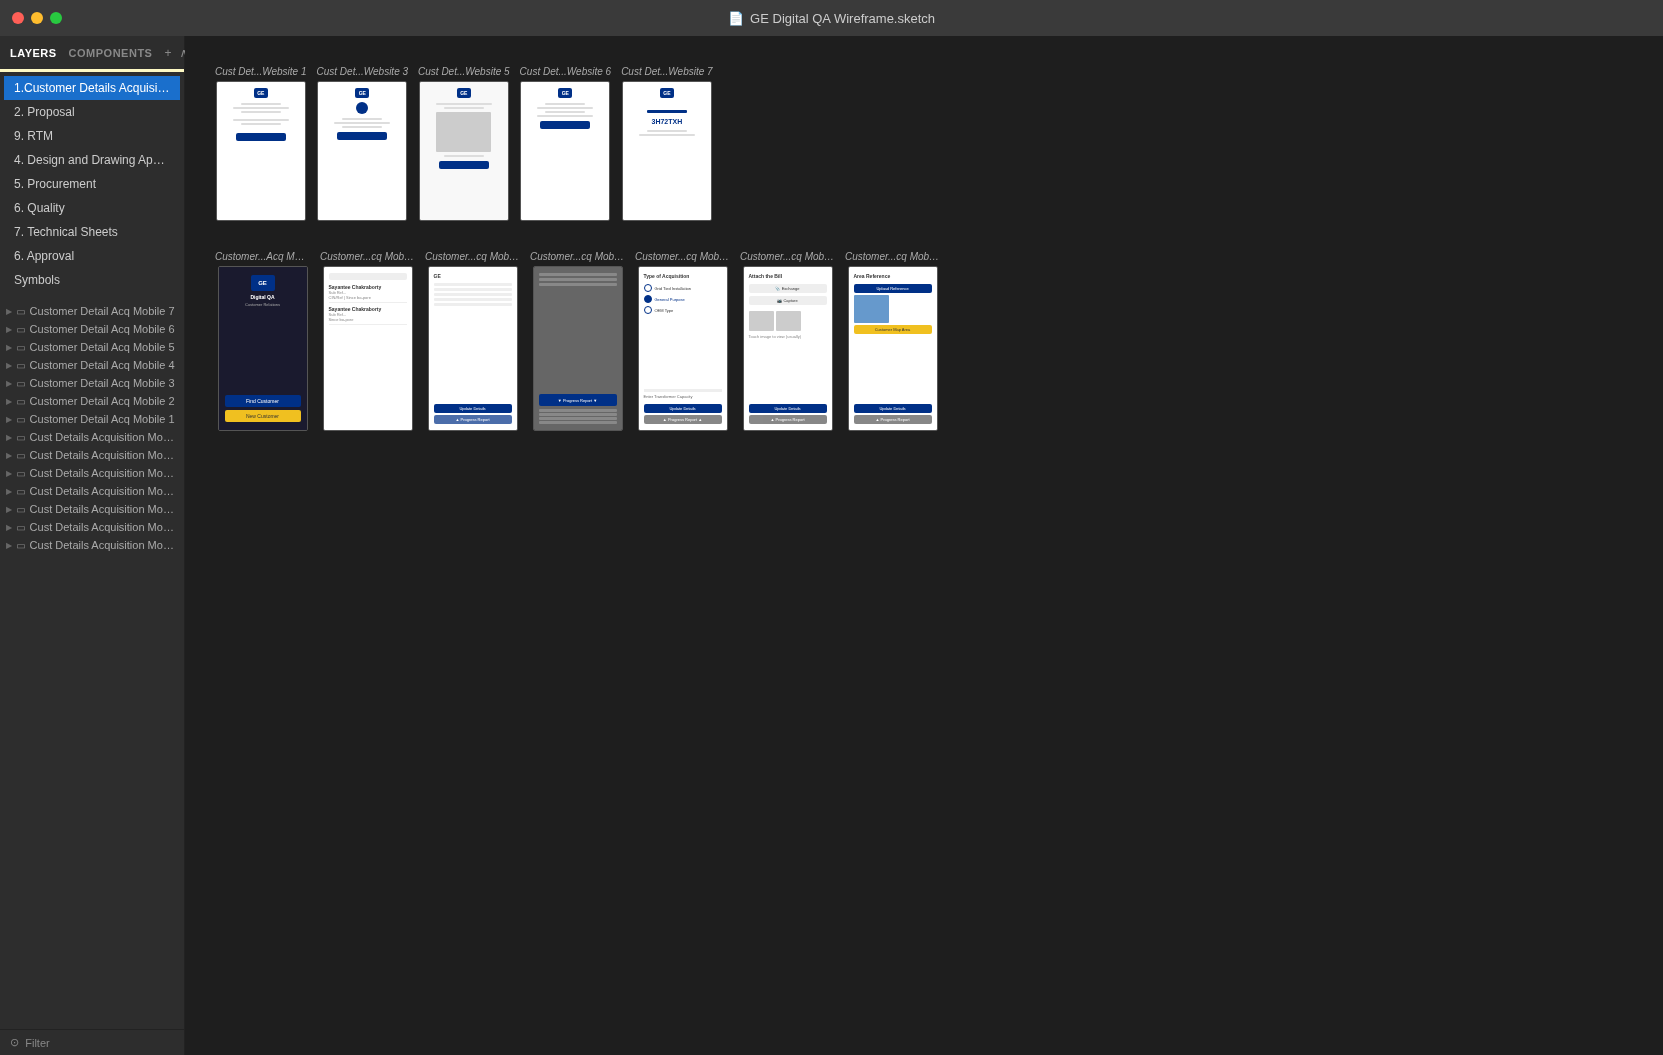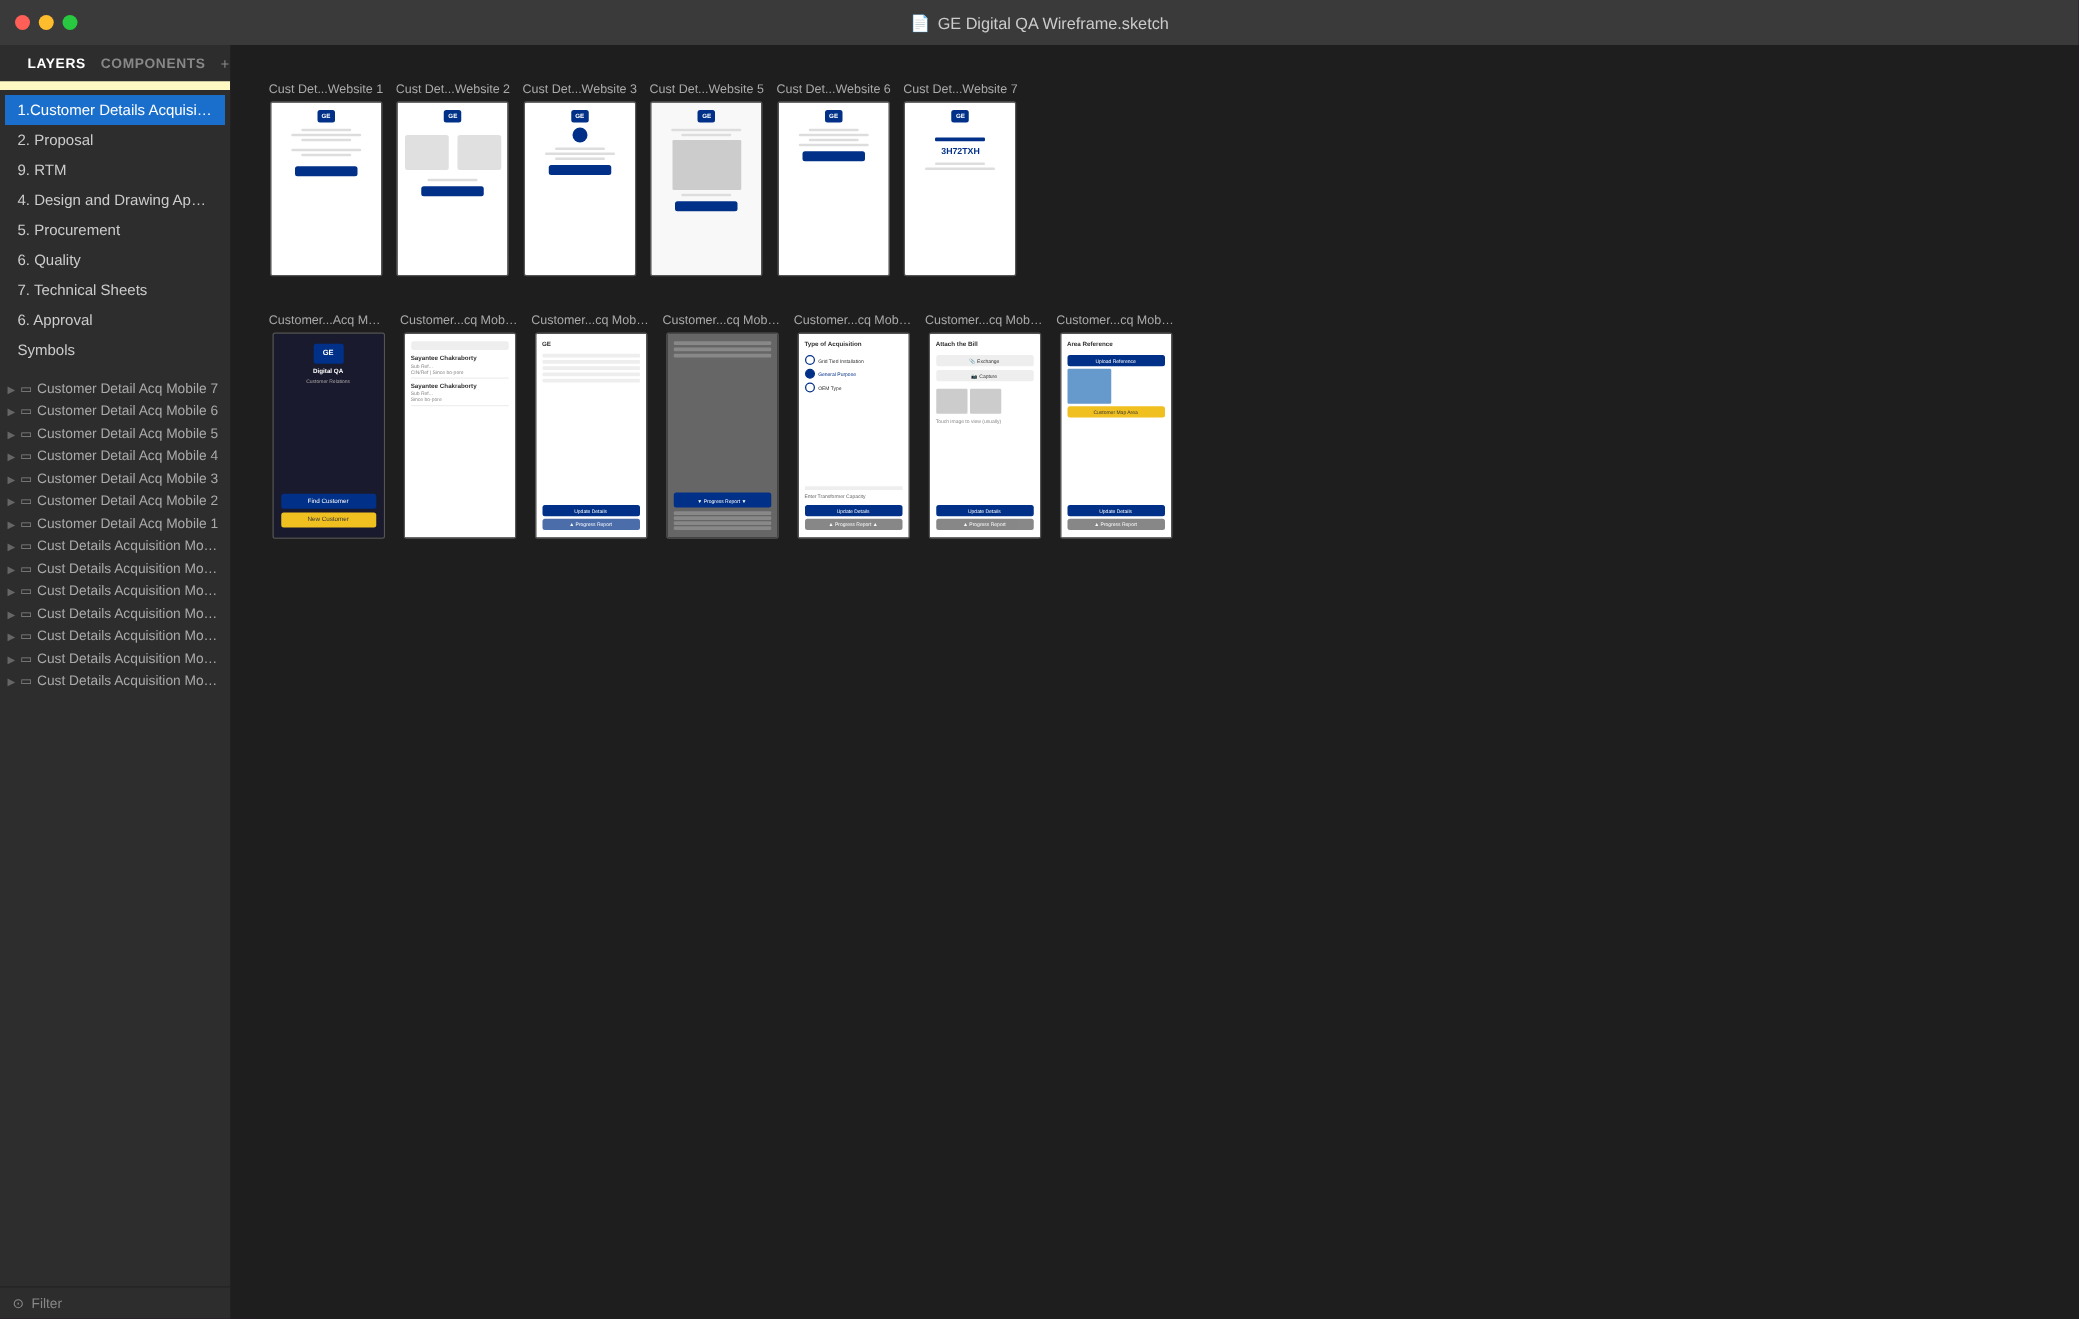--- a/index.html
+++ b/index.html
@@ -58,23 +58,23 @@
       background: #2d2d2d;
       display: flex;
       flex-direction: column;
       flex-shrink: 0;
       border-right: 1px solid #222;
     }
 
     .sidebar-header {
       display: flex;
       align-items: center;
-      padding: 0 22px;
+      padding: 0 10px;
       height: 36px;
-      border-bottom: 7px solid #fef9c3;
+      border-bottom: 3px solid #fef9c3;
       gap: 12px;
     }
     .sidebar-tab {
       font-size: 11px;
       font-weight: 600;
       color: #fff;
       letter-spacing: 0.5px;
       cursor: pointer;
     }
     .sidebar-tab.inactive { color: #888; }
@@ -157,20 +157,21 @@
       gap: 4px;
     }
     .artwork-label {
       font-size: 10px;
       color: #aaa;
       text-align: left;
       max-width: 95px;
       overflow: hidden;
       text-overflow: ellipsis;
       white-space: nowrap;
+      font-style: italic;
     }
     .artwork-thumb {
       background: #f0f0f0;
       border: 1px solid #555;
       border-radius: 2px;
       overflow: hidden;
       display: flex;
       align-items: center;
       justify-content: center;
     }
@@ -413,34 +414,20 @@
               <div class="phone-line short"></div>
               <div style="height:4px;"></div>
               <div class="phone-line"></div>
               <div class="phone-line short"></div>
               <div style="height:4px;"></div>
               <div class="phone-btn"></div>
             </div>
           </div>
         </div>
 
-        <div class="artwork-item">
-          <div class="artwork-label">Cust Det...Website 2</div>
-          <div class="artwork-thumb thumb-website">
-            <div class="phone-content">
-              <div class="phone-logo">GE</div>
-              <div style="display:flex;gap:3px;margin:4px 0;">
-                <div class="phone-gray-box"></div>
-                <div class="phone-gray-box"></div>
-              </div>
-              <div class="phone-line short"></div>
-              <div class="phone-btn"></div>
-            </div>
-          </div>
-        </div>
 
         <div class="artwork-item">
           <div class="artwork-label">Cust Det...Website 3</div>
           <div class="artwork-thumb thumb-website">
             <div class="phone-content">
               <div class="phone-logo">GE</div>
               <div class="phone-circle"></div>
               <div class="phone-line short"></div>
               <div class="phone-line"></div>
               <div class="phone-line short"></div>

